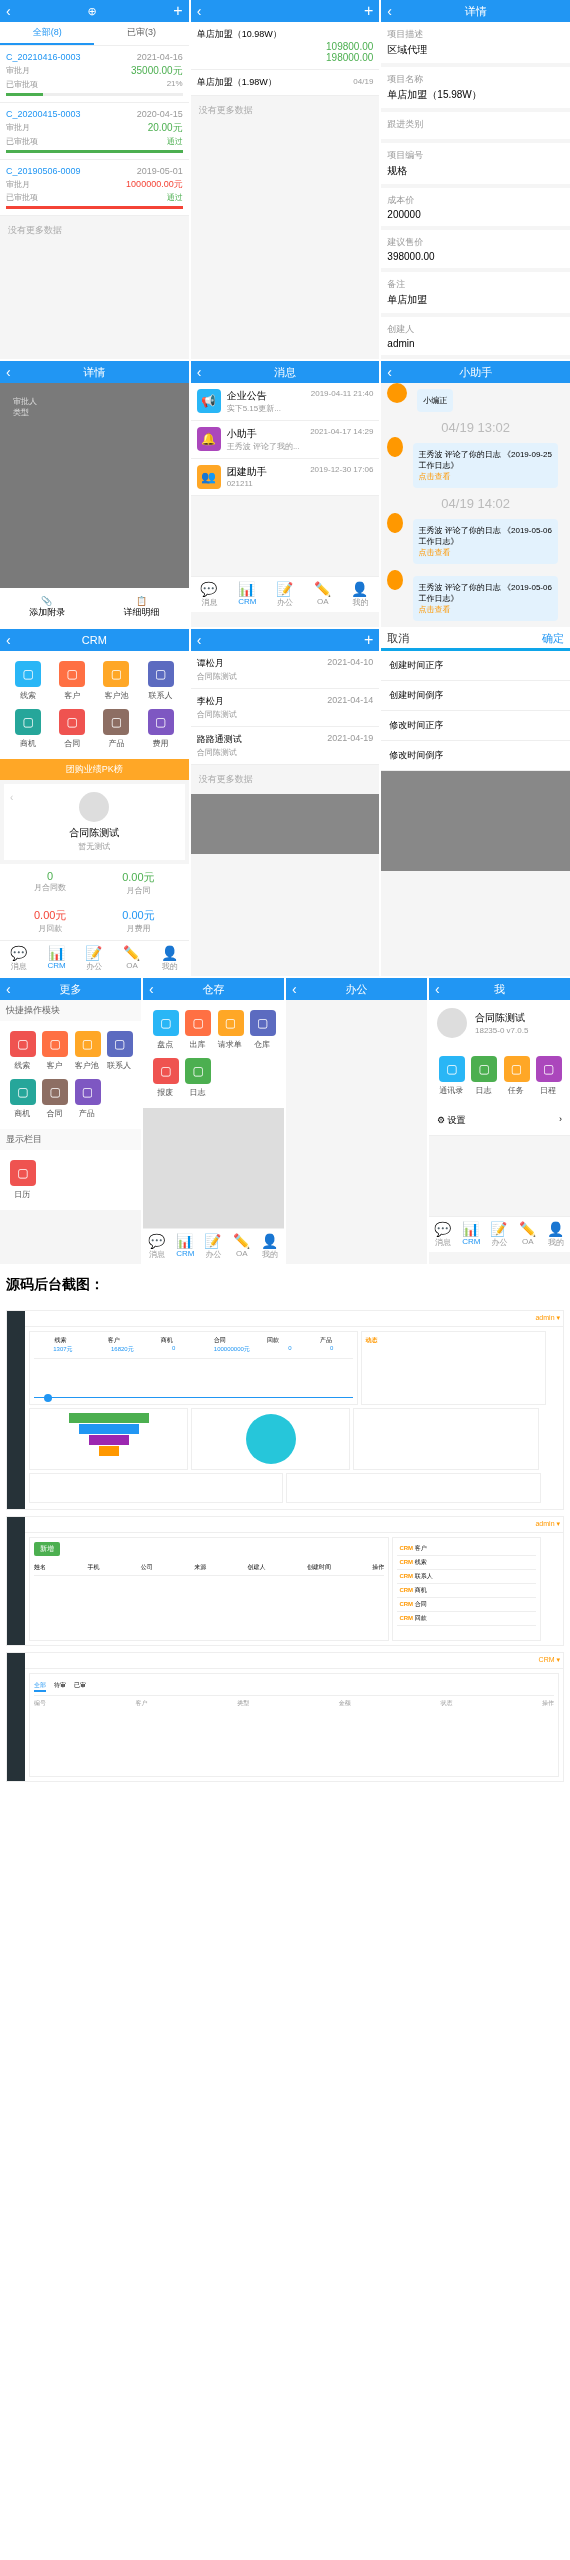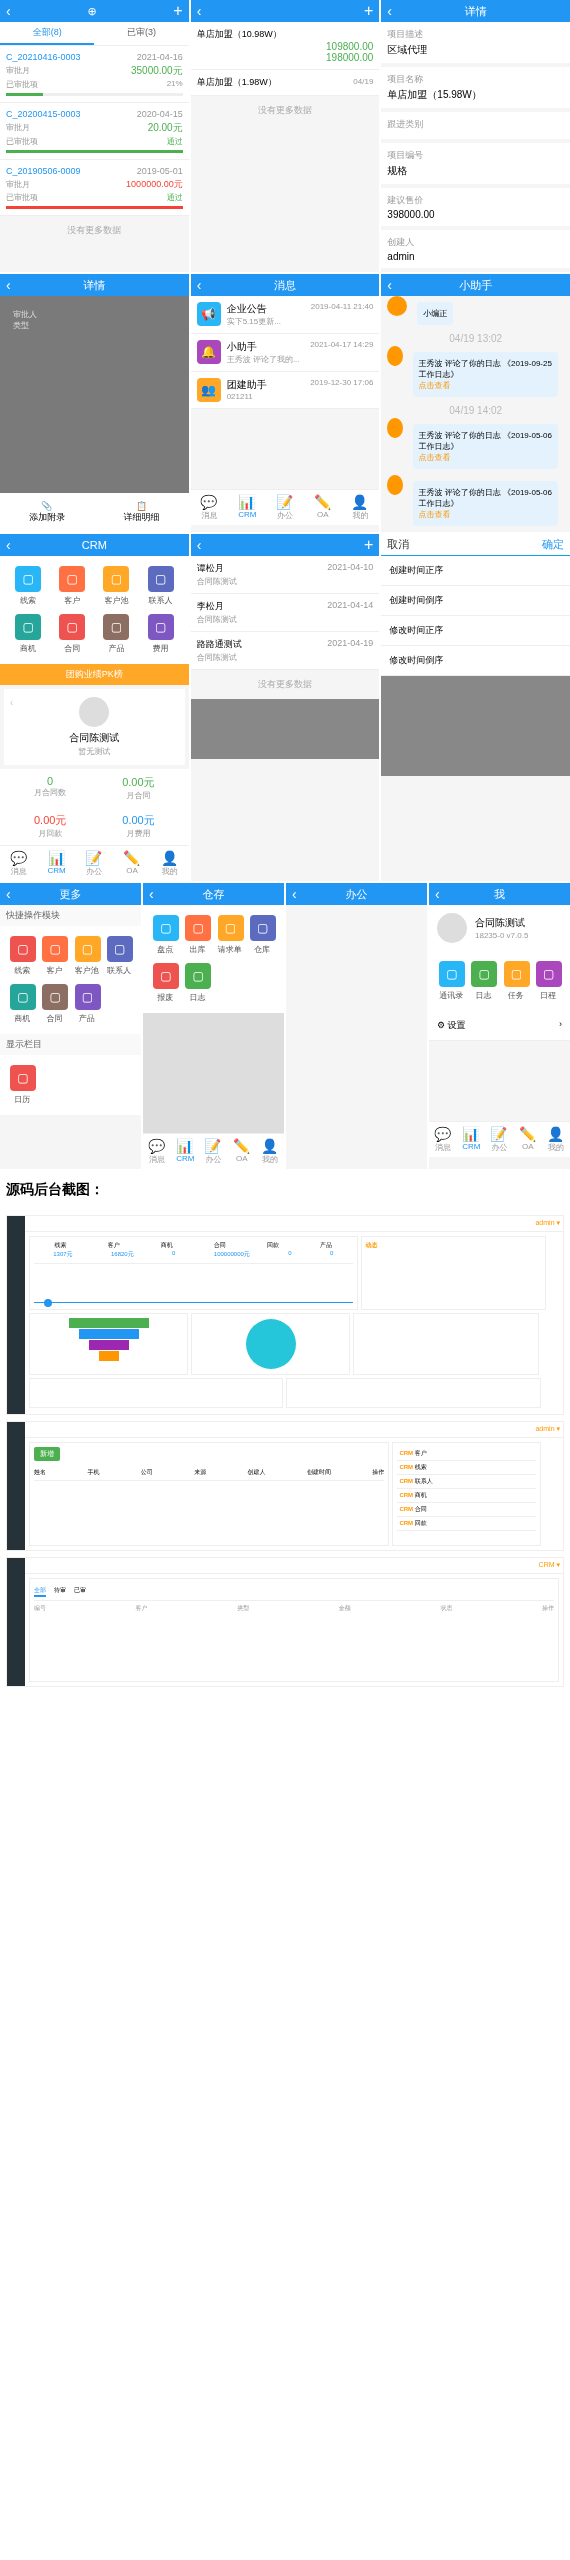--- a/index.html
+++ b/index.html
@@ -17,33 +17,33 @@
 .list-item{background:#fff;padding:6px;border-bottom:1px solid #eee;font-size:9px}
 .li-top{display:flex;justify-content:space-between}
 .li-code{color:#2196F3;font-weight:500}
 .li-date{color:#999}
 .li-mid{display:flex;justify-content:space-between;margin-top:2px}
 .li-amt{color:#4CAF50;font-size:10px}
 .li-red{color:#f44336}
 .li-sub{color:#999;font-size:8px;margin-top:1px}
 .bar{height:3px;background:#eee;margin-top:3px}
 .bar-fill{height:100%;background:#4CAF50}
-.nomore{text-align:center;padding:8px;color:#aaa;font-size:9px}
+.nomore{padding:8px;color:#aaa;font-size:9px}
 .detail-sec{background:#fff;padding:6px;margin-bottom:4px}
 .d-label{color:#999;font-size:9px}
 .d-val{font-size:10px;margin-top:2px}
 .msg-item{display:flex;padding:6px;background:#fff;border-bottom:1px solid #eee}
 .msg-icon{width:24px;height:24px;border-radius:4px;display:flex;align-items:center;justify-content:center;color:#fff;font-size:12px;margin-right:6px}
 .msg-body{flex:1}
 .msg-title{font-size:10px}
 .msg-sub{color:#999;font-size:8px}
 .msg-date{color:#999;font-size:8px}
 .bubble{background:#E3F2FD;padding:6px;margin:6px;border-radius:4px;font-size:8px}
 .bubble .link{color:#FF9800}
-.bubble-time{text-align:center;color:#bbb;font-size:10px;padding:2px}
+.bubble-time{text-align:center;color:#bbb;font-size:13px;padding:2px}
 .bubble-row{display:flex;align-items:flex-start;gap:4px;padding:0 6px}
 .avatar{width:20px;height:20px;border-radius:50%;background:#FF9800}
 .grid-icons{display:flex;flex-wrap:wrap;padding:6px;background:#fff}
 .g-icon{width:25%;text-align:center;padding:4px}
 .g-icon .box{width:26px;height:26px;margin:0 auto 3px;border-radius:4px;display:flex;align-items:center;justify-content:center;color:#fff;font-size:12px}
 .g-icon .lbl{font-size:8px;color:#555}
 .sec-title{background:#f9f9f9;padding:4px 6px;font-size:9px;color:#666}
 .pk-card{background:#fff;padding:8px;text-align:center;margin:4px}
 .pk-av{width:30px;height:30px;border-radius:50%;background:#ddd;margin:0 auto 4px}
 .stats{display:flex;justify-content:space-around;background:#fff;padding:6px;font-size:8px}
@@ -182,22 +182,30 @@
         </div>
         <div class="detail-sec">
           <div class="d-label">跟进类别</div>
           <div class="d-val"></div>
         </div>
         <div class="detail-sec">
           <div class="d-label">项目编号</div>
           <div class="d-val">规格</div>
         </div>
         <div class="detail-sec">
+          <div class="d-label">成本价</div>
+          <div class="d-val">200000</div>
+        </div>
+        <div class="detail-sec">
           <div class="d-label">建议售价</div>
           <div class="d-val">398000.00</div>
+        </div>
+        <div class="detail-sec">
+          <div class="d-label">备注</div>
+          <div class="d-val">单店加盟</div>
         </div>
         <div class="detail-sec">
           <div class="d-label">创建人</div>
           <div class="d-val">admin</div>
         </div>
       </div>
   </div>
 </div>
 
 <div class="row">
@@ -389,21 +397,21 @@
             <span class="li-date">2021-04-19</span>
           </div>
           <div class="li-sub">合同陈测试</div>
         </div>
       </div>
     <div class="nomore">没有更多数据</div>
     <div style="height:60px;background:#888"></div>
   </div>
 
   <div class="panel">
-    <div class="hdr rel" style="background:#fff;color:#333;border-bottom:1px solid #0ea5e9">
+    <div class="hdr rel" style="background:#fff;color:#333;border-bottom:3px solid #0ea5e9">
       <span>取消</span>
       <span style="margin-left:auto;color:#2196F3">确定</span>
     </div>
     <div id="sort-options">
         <div class="settings-row">创建时间正序</div>
         <div class="settings-row">创建时间倒序</div>
         <div class="settings-row">修改时间正序</div>
         <div class="settings-row">修改时间倒序</div>
       </div>
     <div style="height:100px;background:#888"></div>

